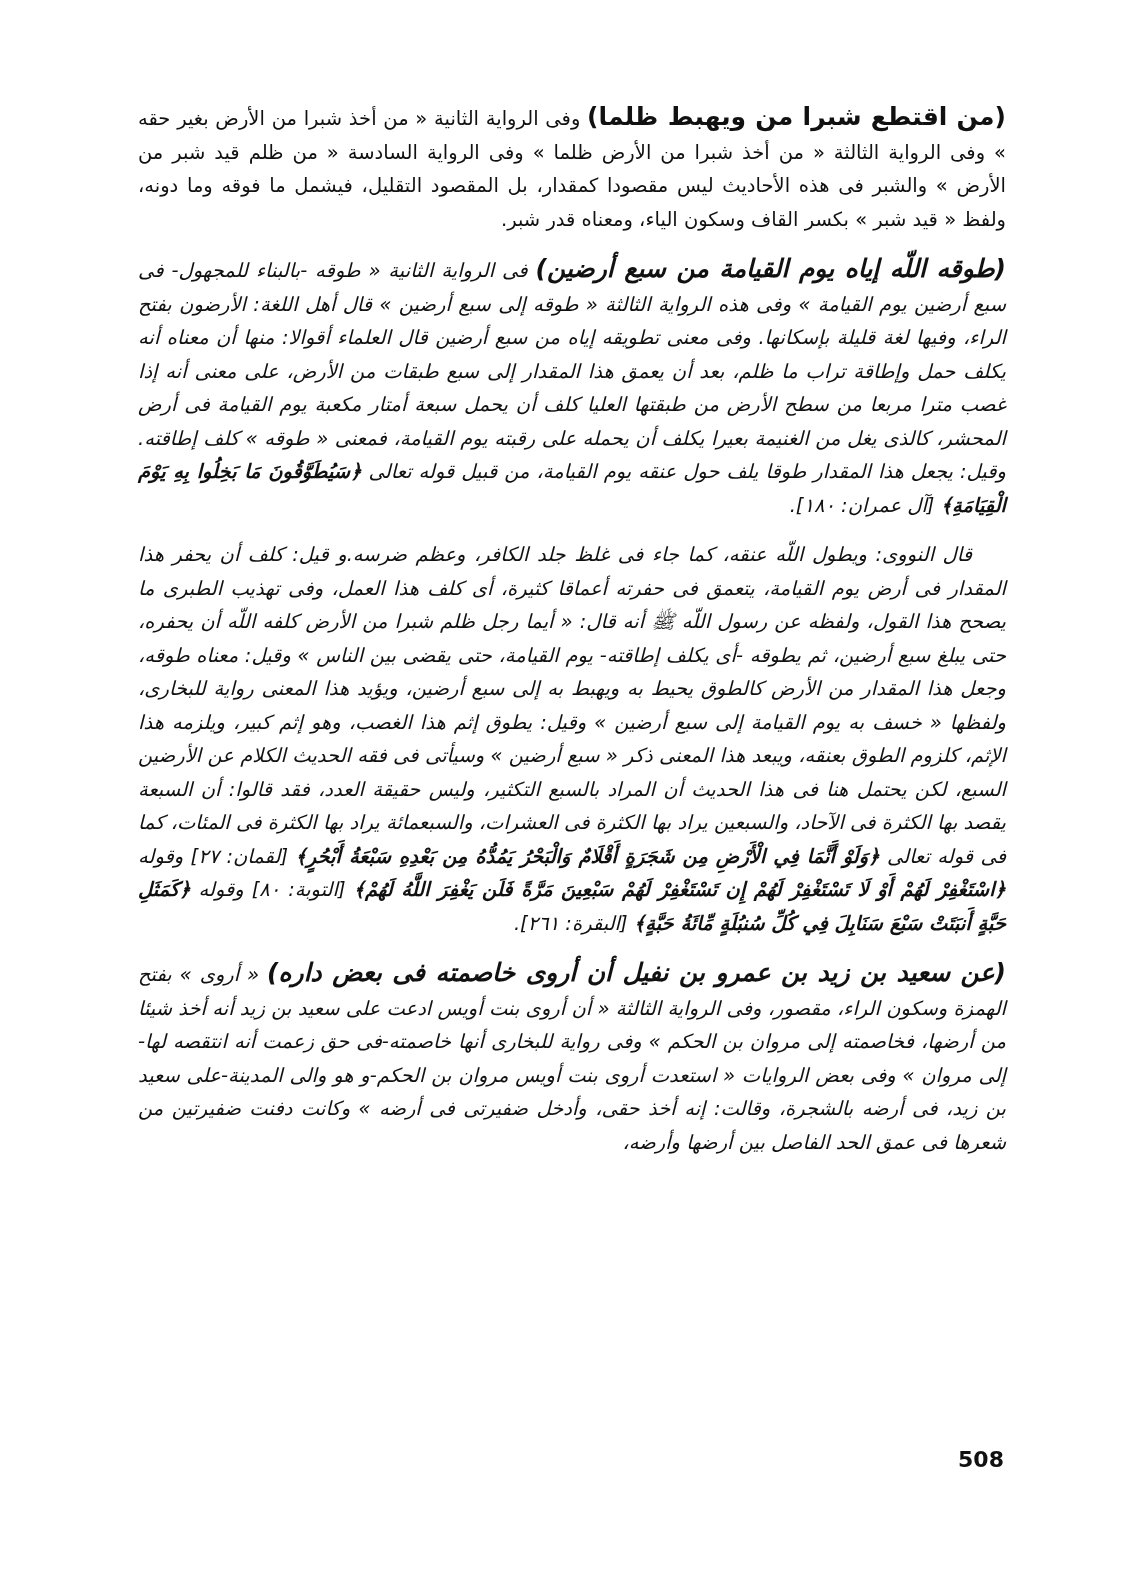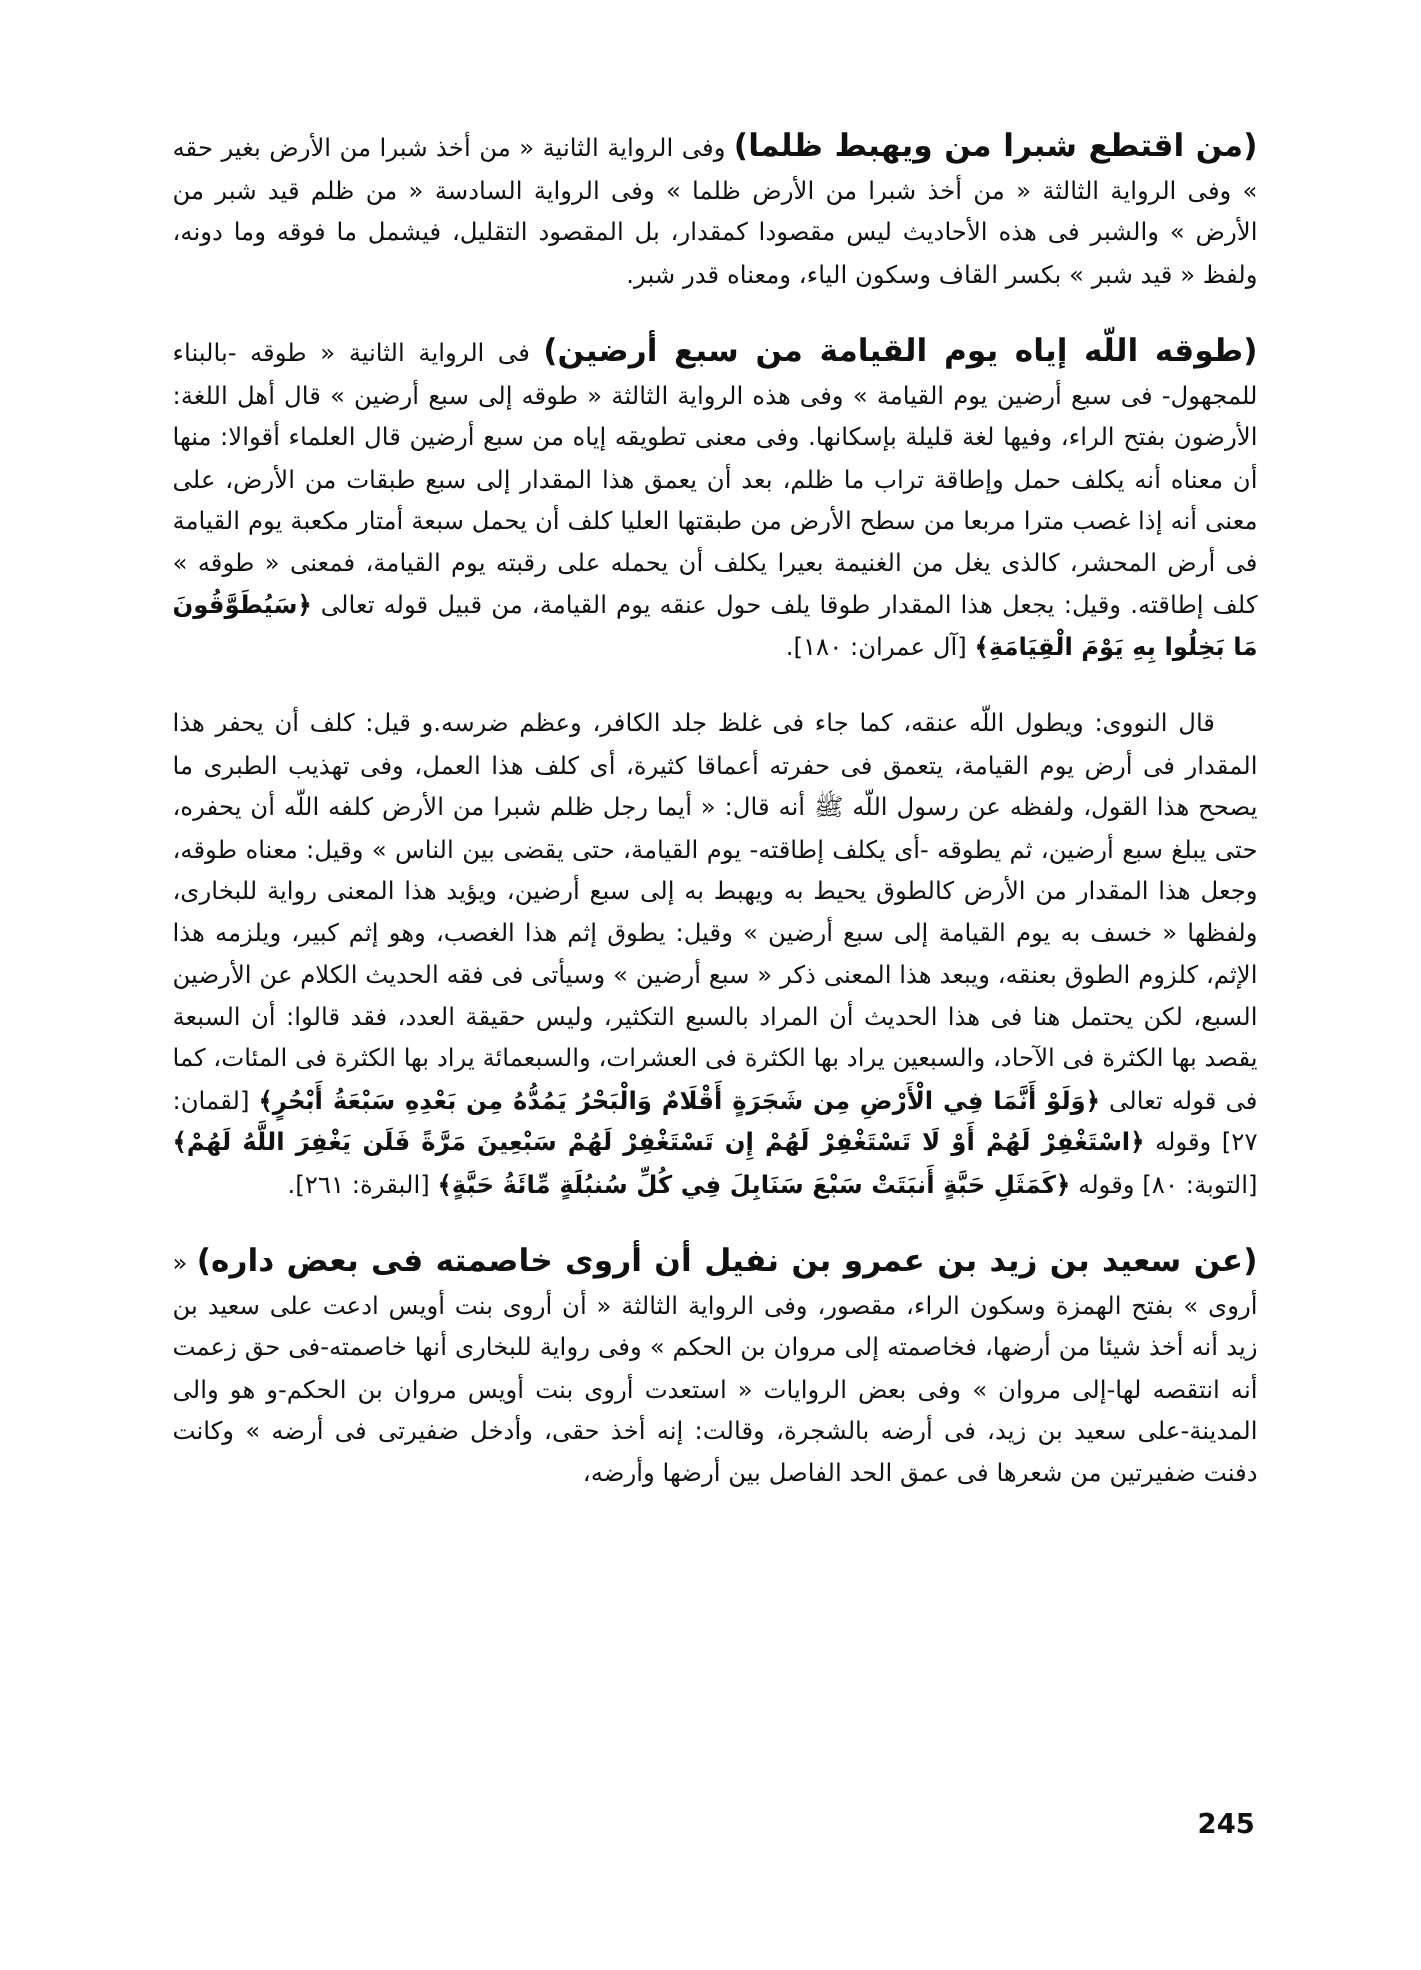--- a/index.html
+++ b/index.html
@@ -23,21 +23,22 @@
       text-align: justify;
       text-align-last: right;
       font-family: "DejaVu Sans", sans-serif;
       font-size: 19.5px;
       line-height: 33.5px;
     }
     .para {
       margin: 0;
     }
     .para.gap {
-      margin-top: 28px;
+      margin-top: 16px;
+      font-style: italic;
     }
     .para.indent {
       text-indent: 34px;
     }
     .heading {
       font-weight: bold;
       font-size: 25px;
     }
     .quran {
       font-weight: bold;
@@ -72,13 +73,13 @@
   <p class="para gap indent">
     <span>قال النووى: ويطول اللّه عنقه، كما جاء فى غلظ جلد الكافر، وعظم ضرسه.و قيل: كلف أن يحفر هذا المقدار فى أرض يوم القيامة، يتعمق فى حفرته أعماقا كثيرة، أى كلف هذا العمل، وفى تهذيب الطبرى ما يصحح هذا القول، ولفظه عن رسول اللّه ﷺ أنه قال: « أيما رجل ظلم شبرا من الأرض كلفه اللّه أن يحفره، حتى يبلغ سبع أرضين، ثم يطوقه -أى يكلف إطاقته- يوم القيامة، حتى يقضى بين الناس » وقيل: معناه طوقه، وجعل هذا المقدار من الأرض كالطوق يحيط به ويهبط به إلى سبع أرضين، ويؤيد هذا المعنى رواية للبخارى، ولفظها « خسف به يوم القيامة إلى سبع أرضين » وقيل: يطوق إثم هذا الغصب، وهو إثم كبير، ويلزمه هذا الإثم، كلزوم الطوق بعنقه، ويبعد هذا المعنى ذكر « سبع أرضين » وسيأتى فى فقه الحديث الكلام عن الأرضين السبع، لكن يحتمل هنا فى هذا الحديث أن المراد بالسبع التكثير، وليس حقيقة العدد، فقد قالوا: أن السبعة يقصد بها الكثرة فى الآحاد، والسبعين يراد بها الكثرة فى العشرات، والسبعمائة يراد بها الكثرة فى المئات، كما فى قوله تعالى </span><span class="quran">﴿وَلَوْ أَنَّمَا فِي الْأَرْضِ مِن شَجَرَةٍ أَقْلَامٌ وَالْبَحْرُ يَمُدُّهُ مِن بَعْدِهِ سَبْعَةُ أَبْحُرٍ﴾</span><span class="ref"> [لقمان: ٢٧] وقوله </span><span class="quran">﴿اسْتَغْفِرْ لَهُمْ أَوْ لَا تَسْتَغْفِرْ لَهُمْ إِن تَسْتَغْفِرْ لَهُمْ سَبْعِينَ مَرَّةً فَلَن يَغْفِرَ اللَّهُ لَهُمْ﴾</span><span class="ref"> [التوبة: ٨٠] وقوله </span><span class="quran">﴿كَمَثَلِ حَبَّةٍ أَنبَتَتْ سَبْعَ سَنَابِلَ فِي كُلِّ سُنبُلَةٍ مِّائَةُ حَبَّةٍ﴾</span><span class="ref"> [البقرة: ٢٦١].</span>
   </p>
 
   <p class="para gap">
     <span class="heading">(عن سعيد بن زيد بن عمرو بن نفيل أن أروى خاصمته فى بعض داره)</span><span> « أروى » بفتح الهمزة وسكون الراء، مقصور، وفى الرواية الثالثة « أن أروى بنت أويس ادعت على سعيد بن زيد أنه أخذ شيئا من أرضها، فخاصمته إلى مروان بن الحكم » وفى رواية للبخارى أنها خاصمته-فى حق زعمت أنه انتقصه لها-إلى مروان » وفى بعض الروايات « استعدت أروى بنت أويس مروان بن الحكم-و هو والى المدينة-على سعيد بن زيد، فى أرضه بالشجرة، وقالت: إنه أخذ حقى، وأدخل ضفيرتى فى أرضه » وكانت دفنت ضفيرتين من شعرها فى عمق الحد الفاصل بين أرضها وأرضه،</span>
   </p>
 
 </div>
 
-<div class="page-number">245</div>
+<div class="page-number">508</div>
 
 </body></html>

